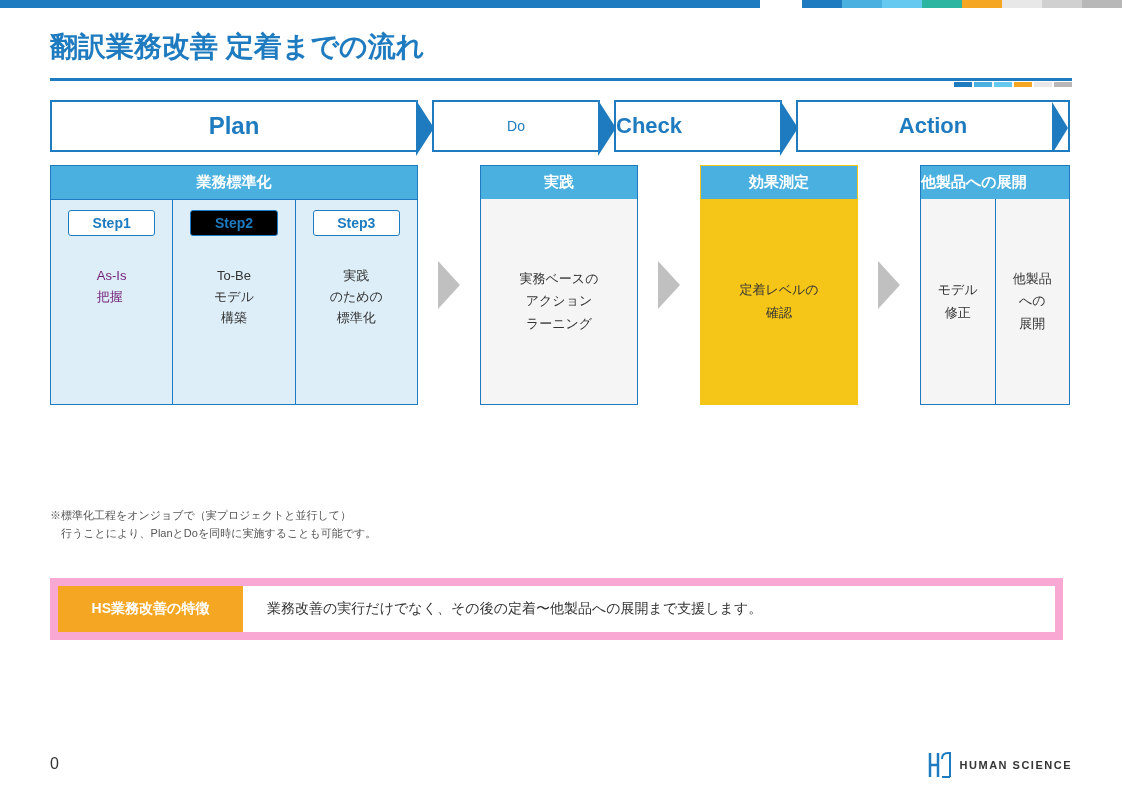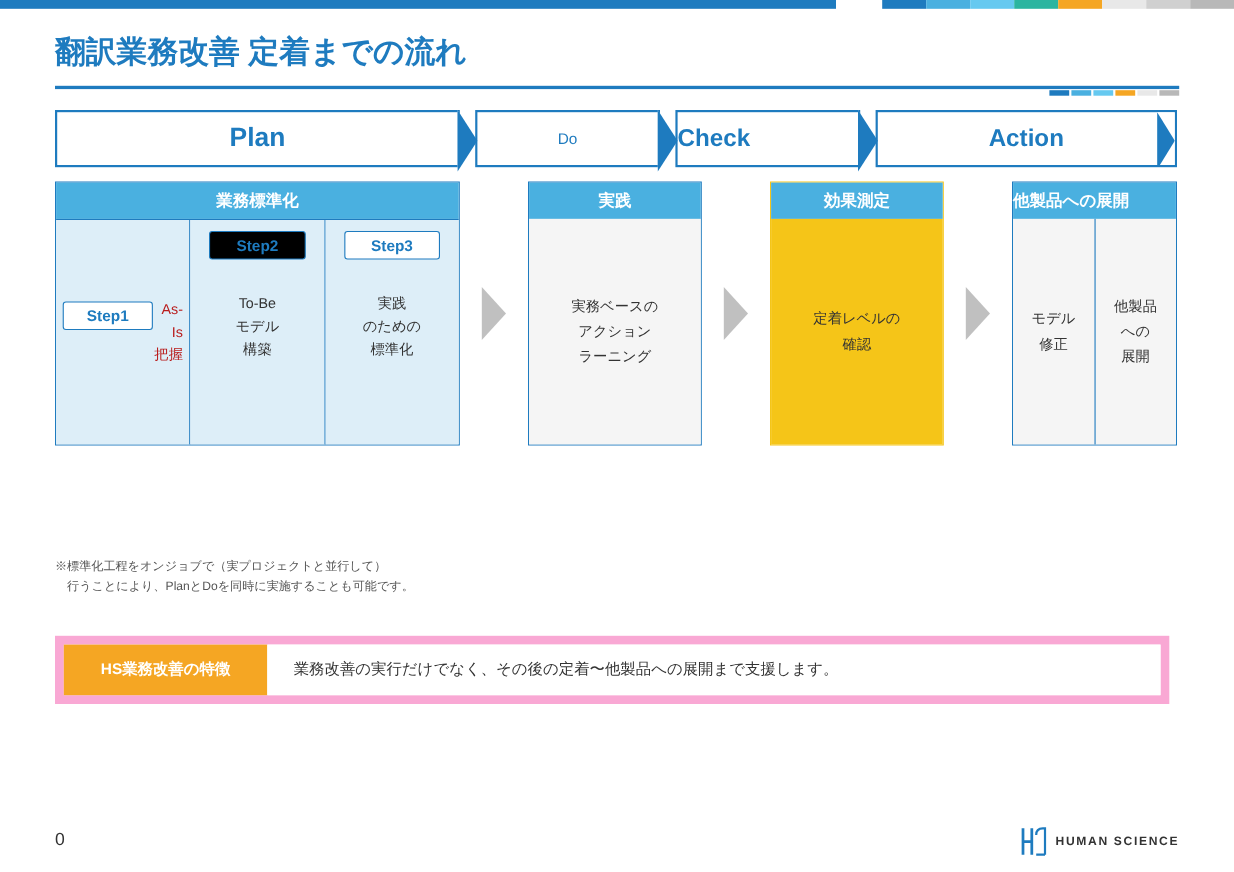--- a/index.html
+++ b/index.html
@@ -68,23 +68,23 @@
     <div style="position:absolute;right:0;top:0;width:0;height:0;border-top:26px solid white;border-bottom:26px solid white;border-left:16px solid #1e7bbf;"></div>
   </div>
 </div>
 
 <div style="position:absolute;top:165px;left:50px;width:1020px;display:flex;gap:16px;height:240px;">
 
   <div style="width:368px;border:1.5px solid #1e7bbf;display:flex;flex-direction:column;">
     <div style="background:#4ab0e0;color:white;text-align:center;font-size:15px;font-weight:bold;padding:7px 0;">業務標準化</div>
     <div style="display:flex;flex:1;border-top:1.5px solid #1e7bbf;">
 
-      <div style="flex:1;border-right:1.5px solid #1e7bbf;padding:10px 6px;display:flex;flex-direction:row;align-items:center;background:#ddeef8;">
+      <div style="flex:1;border-right:1.5px solid #1e7bbf;padding:10px 6px;display:flex;flex-direction:column;align-items:center;background:#ddeef8;">
         <div style="background:white;border:1.5px solid #1e7bbf;border-radius:3px;padding:4px 8px;font-size:14px;font-weight:bold;color:#1e7bbf;margin-bottom:30px;width:80%;text-align:center;">Step1</div>
-        <div style="font-size:13px;text-align:right;color:#b91c1c;line-height:1.6;">As-Is<br>把握</div>
+        <div style="font-size:13px;text-align:left;color:#701a75;line-height:1.6;">As-Is<br>把握</div>
       </div>
 
       <div style="flex:1;border-right:1.5px solid #1e7bbf;padding:10px 6px;display:flex;flex-direction:column;align-items:center;background:#ddeef8;">
         <div style="background:#000000;border:1.5px solid #1e7bbf;border-radius:3px;padding:4px 8px;font-size:14px;font-weight:bold;color:#1e7bbf;margin-bottom:30px;width:80%;text-align:center;">Step2</div>
         <div style="font-size:13px;text-align:center;color:#333;line-height:1.6;">To-Be<br>モデル<br>構築</div>
       </div>
 
       <div style="flex:1;padding:10px 6px;display:flex;flex-direction:column;align-items:center;background:#ddeef8;">
         <div style="background:white;border:1.5px solid #1e7bbf;border-radius:3px;padding:4px 8px;font-size:14px;font-weight:bold;color:#1e7bbf;margin-bottom:30px;width:80%;text-align:center;">Step3</div>
         <div style="font-size:13px;text-align:center;color:#333;line-height:1.6;">実践<br>のための<br>標準化</div>

